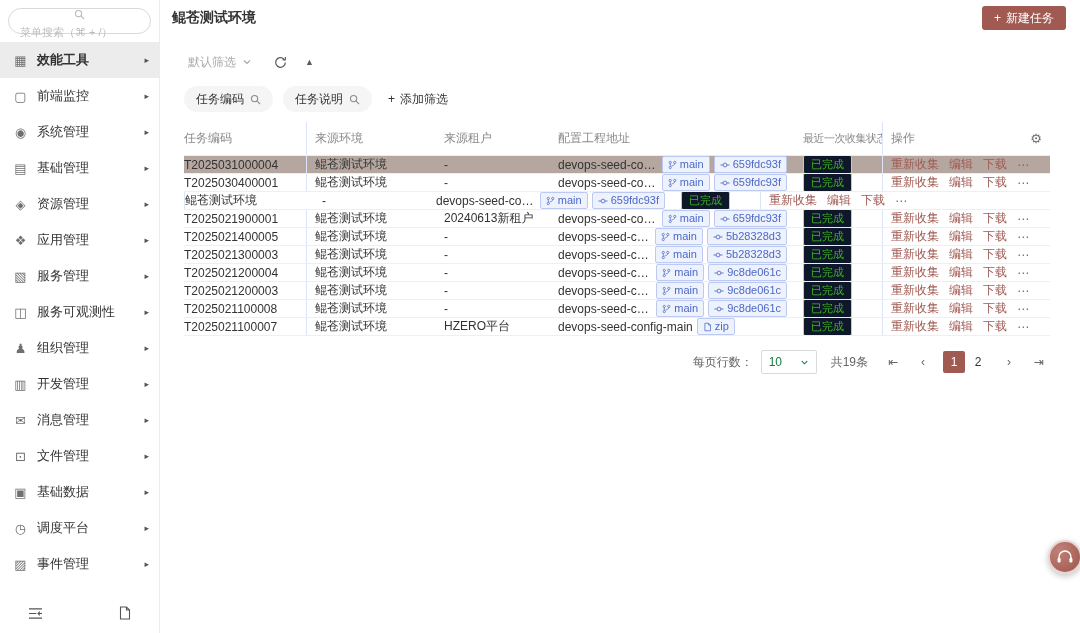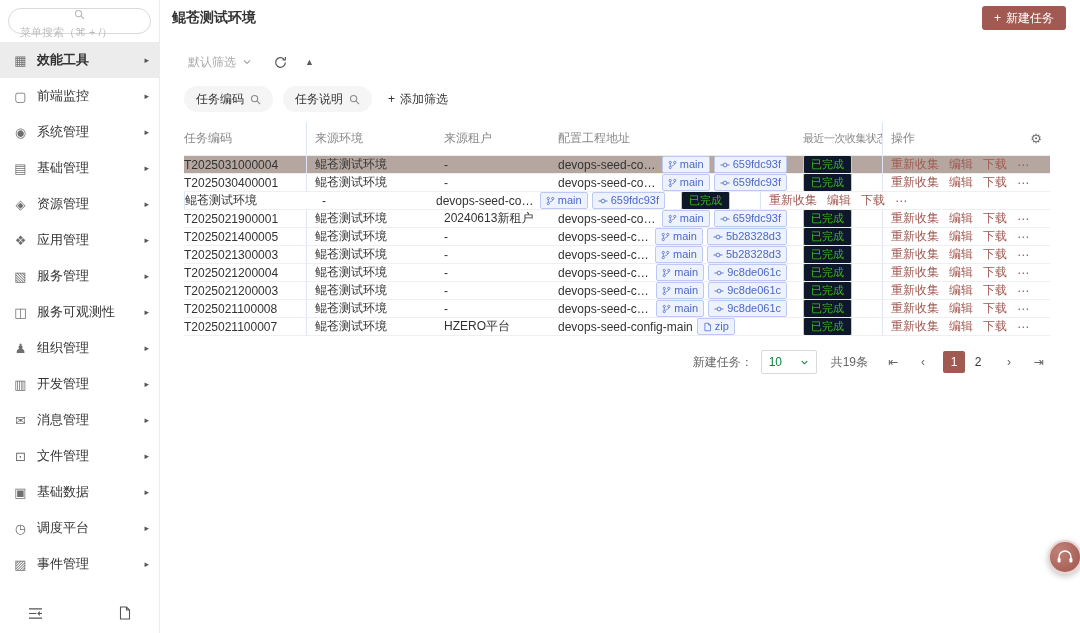--- a/index.html
+++ b/index.html
@@ -663,21 +663,21 @@
       <a class="action">重新收集</a>
       <a class="action">编辑</a>
       <a class="action">下载</a>
       <span class="more">⋯</span>
     </div>
   </div>
 </div>
       </div>
 
       <div class="pagination">
-        <span class="pg-label">新建任务：</span>
+        <span class="pg-label">每页行数：</span>
         <div class="pg-select">
           <span>10</span>
           <svg width="9" height="9" viewBox="0 0 10 10">
               <path d="M2 3.5l3 3 3-3" fill="none" stroke="currentColor" stroke-width="1.2"></path>
             </svg>
         </div>
         <span class="pg-total">共19条</span>
         <button class="pg-btn">⇤</button>
         <button class="pg-btn">‹</button>
         <span class="pages">

